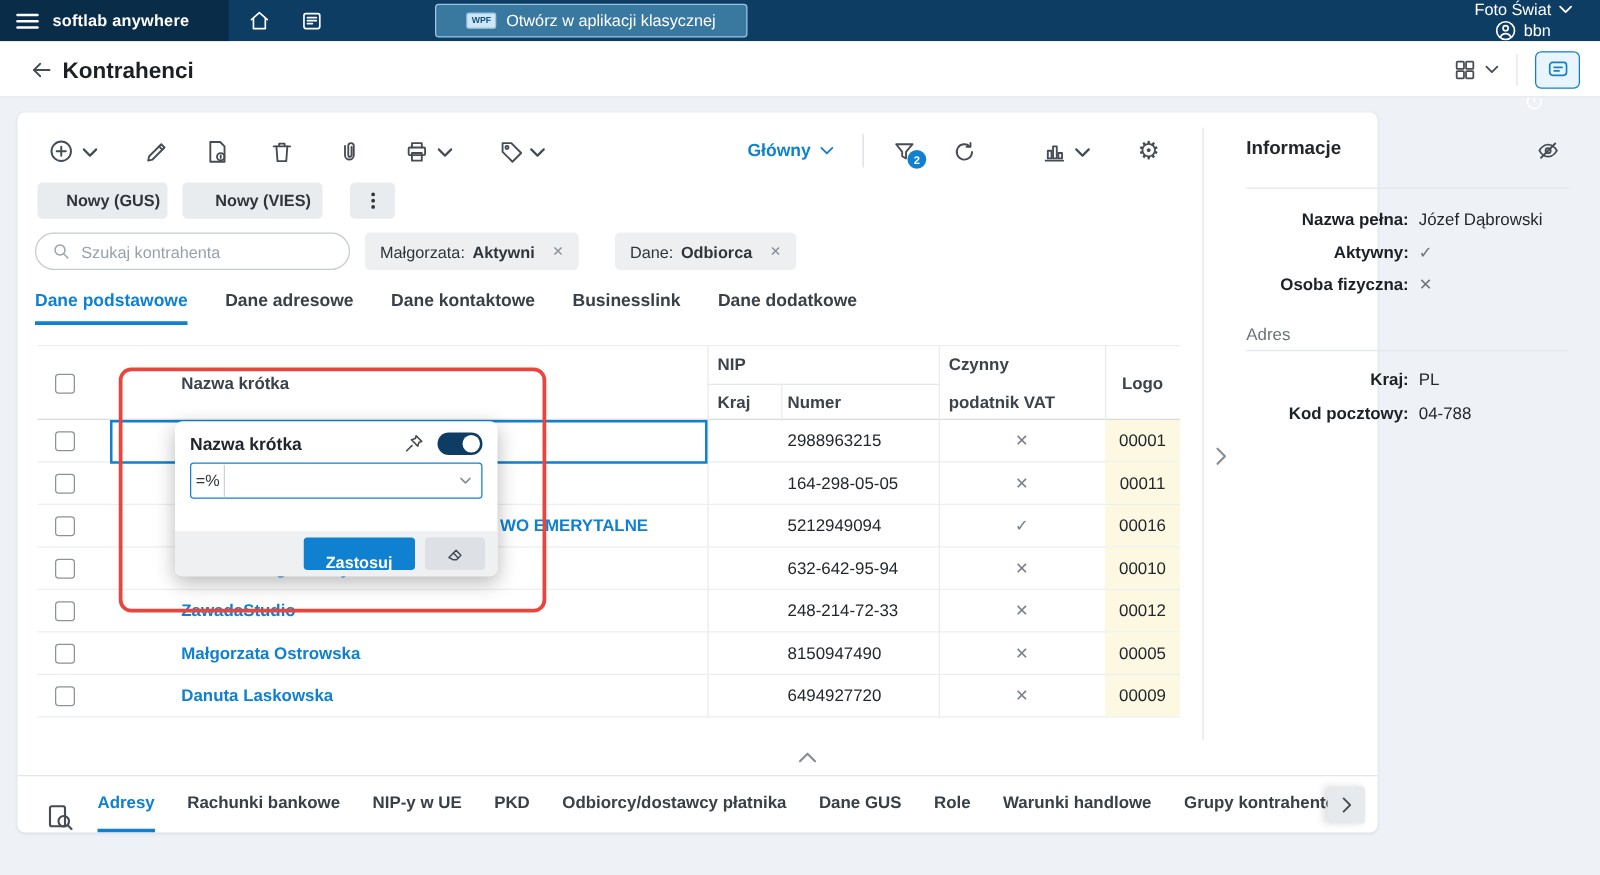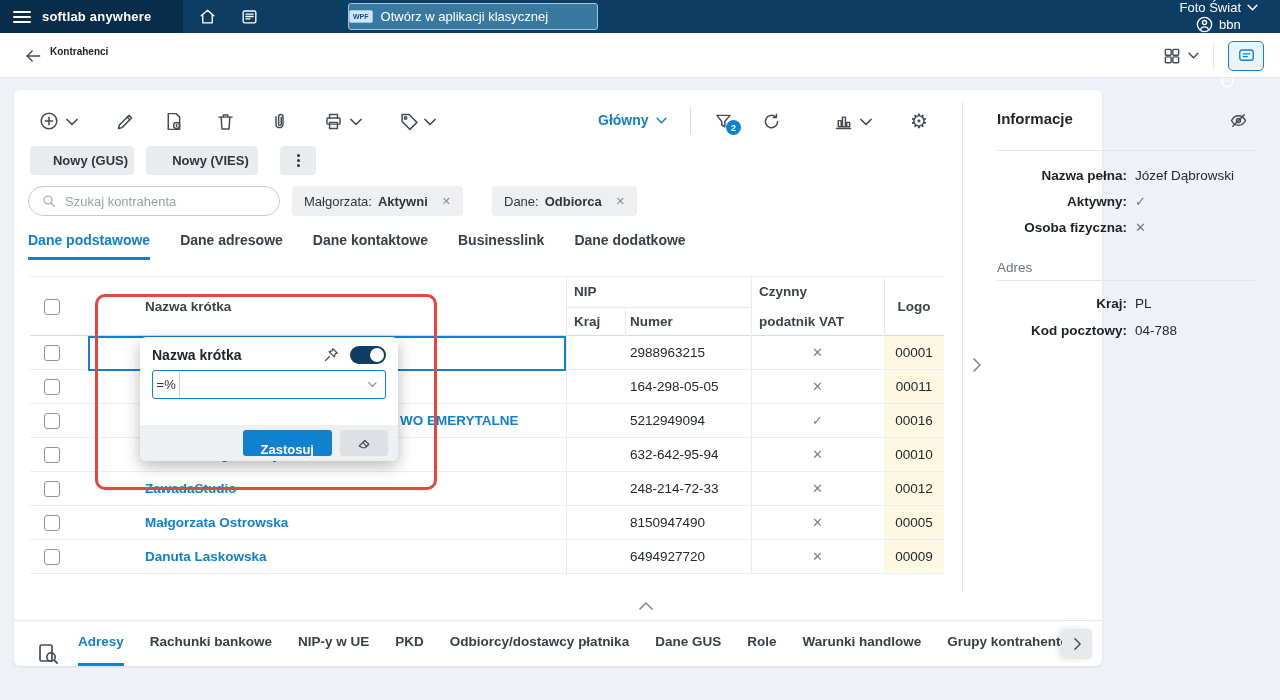--- a/index.html
+++ b/index.html
@@ -8,30 +8,30 @@
   svg.w { stroke:#ffffff; fill:none; stroke-width:1.7; stroke-linecap:round; stroke-linejoin:round; }
   svg.b { stroke:#1080d0; fill:none; stroke-width:1.7; stroke-linecap:round; stroke-linejoin:round; }
 
   
   .topbar { position:absolute; left:0; top:0; width:1280px; height:33px; background:#0d3d63; color:#fff; }
   .brandseg { position:absolute; left:0; top:0; width:183px; height:33px; background:#092c49; display:flex; align-items:center; }
   .hamburger { width:18px; height:12px; margin-left:13px; display:flex; flex-direction:column; justify-content:space-between; cursor:pointer; }
   .hamburger i { display:block; height:2px; background:#fff; border-radius:1px; }
   .brandtxt { margin-left:11px; font-size:13px; font-weight:600; letter-spacing:.2px; }
   .tb-ic { position:absolute; top:0; height:33px; display:flex; align-items:center; justify-content:center; width:34px; cursor:pointer; }
-  .classicbtn { position:absolute; left:348px; top:3px; height:27px; width:250px; background:#39789f; border:1px solid #9cc6e4; border-radius:3px; display:flex; align-items:center; gap:8px; color:#fff; font-size:13px; cursor:pointer; }
+  .classicbtn { position:absolute; left:348px; top:3px; height:27px; width:250px; background:#39789f; border:1px solid #9cc6e4; border-radius:3px; display:flex; align-items:center; justify-content:center; gap:8px; color:#fff; font-size:13px; cursor:pointer; }
   .wpfbadge { background:#cfe6f5; color:#15527e; font-size:7px; font-weight:700; border-radius:2px; padding:2px 3px; line-height:1; border:1px solid #9cc6e4; }
   .tb-right { position:absolute; right:0; top:0; height:33px; display:flex; align-items:center;flex-direction:column; }
   .company { display:flex; align-items:center; gap:6px; font-size:13px; color:#fff; margin-right:22px; cursor:pointer; }
   .userbox { display:flex; align-items:center; gap:5px; font-size:13px; margin-right:24px; cursor:pointer; }
 
   
   .pagehdr { position:absolute; left:0; top:33px; width:1280px; height:45px; background:#fff; border-bottom:1px solid #e3e6ea; }
   .backbtn { position:absolute; left:20px; top:10px; width:26px; height:26px; display:flex; align-items:center; justify-content:center; cursor:pointer; }
-  .pagetitle { position:absolute; left:50px; top:13px; font-size:10px; font-weight:700; color:#1c2025; }
+  .pagetitle { position:absolute; left:50px; top:13px; font-size:18px; font-weight:700; color:#1c2025; }
   .hdr-right { position:absolute; right:16px; top:0; height:45px; display:flex; align-items:center; gap:14px; }
   .chatbtn { width:36px; height:30px; border:1.5px solid #1080d0; background:#eaf4fc; border-radius:5px; display:flex; align-items:center; justify-content:center; cursor:pointer; }
 
   
   .card { position:absolute; left:14px; top:90px; width:1088px; height:576px; background:#fff; border-radius:6px; box-shadow:0 1px 3px rgba(0,0,0,.08); }
   .tbtn { position:absolute; width:26px; height:26px; top:18px; display:flex; align-items:center; justify-content:center; cursor:pointer; }
   .chev { position:absolute; top:28px; width:12px; height:8px; cursor:pointer; }
   .gearglyph { font-size:20px; color:#454c54; line-height:1; }
   .viewsel { position:absolute; left:584px; top:22px; font-size:14px; font-weight:600; color:#1080d0; cursor:pointer; display:flex; align-items:center; gap:7px; }
   .vdiv { position:absolute; left:676px; top:17px; width:1px; height:27px; background:#d9dde1; }

